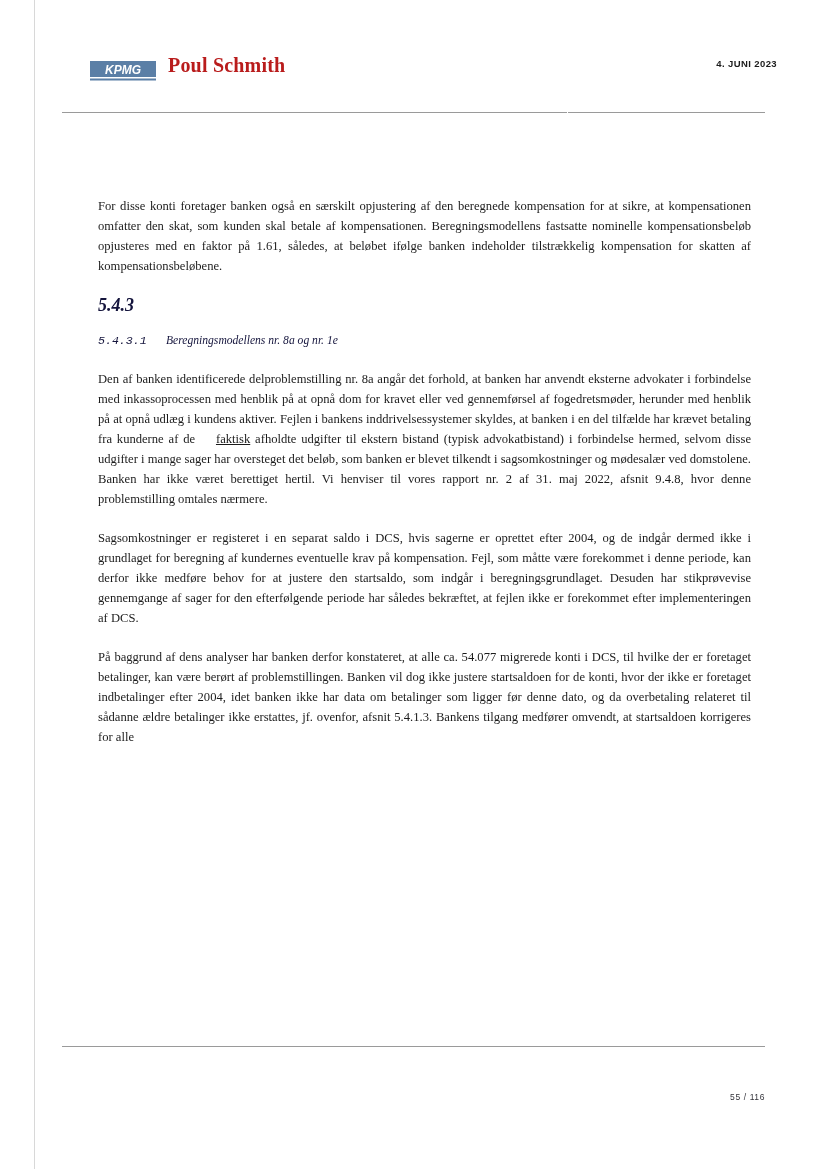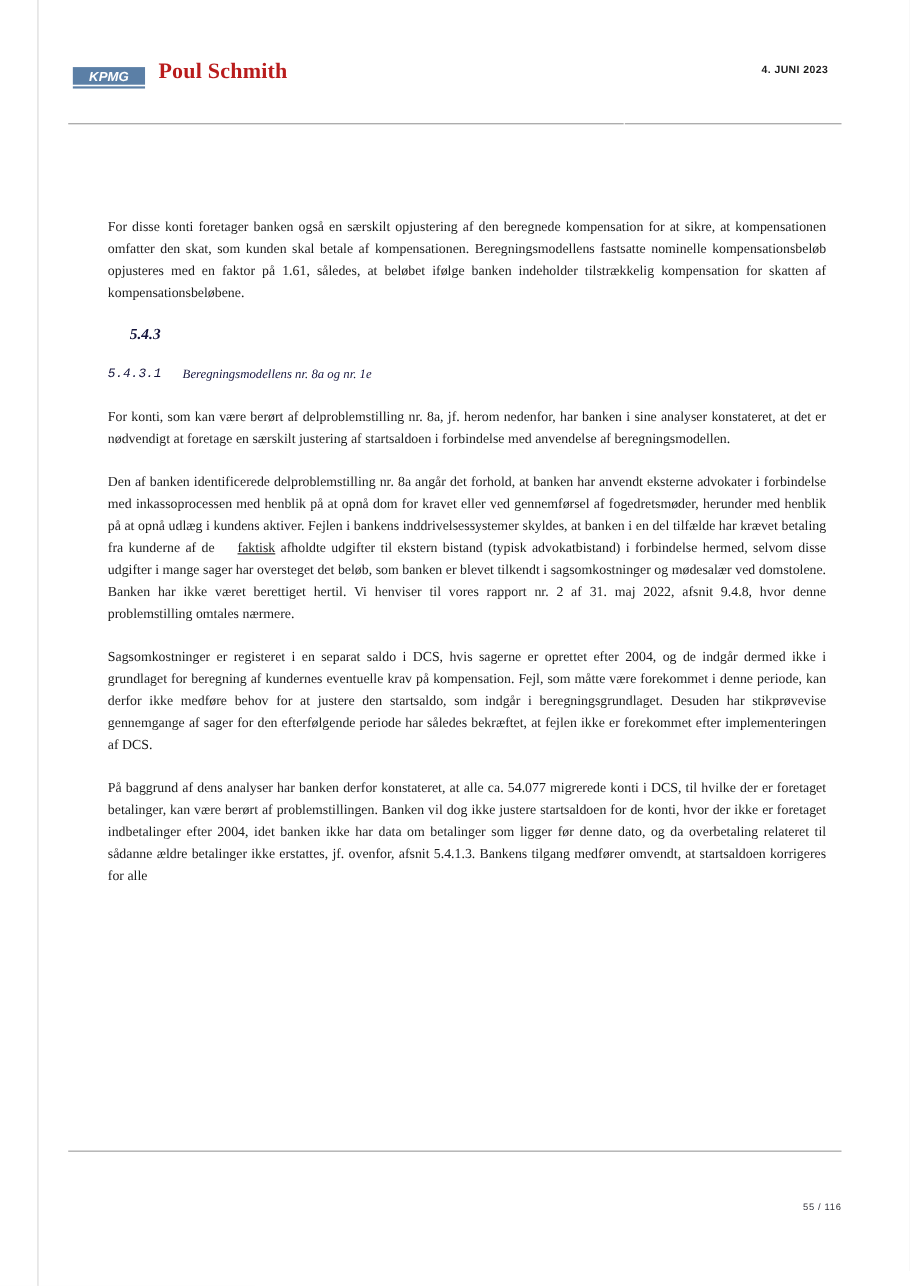--- a/index.html
+++ b/index.html
@@ -21,21 +21,21 @@
   .binding-edge {
     position: absolute;
     left: 34px;
     top: 0;
     width: 1px;
     height: 1169px;
     background: #d8d8d8;
   }
   .header {
     position: absolute;
-    left: 50px;
+    left: 74px;
     top: 48px;
     width: 703px;
     height: 52px;
   }
   .logo-wrap {
     position: absolute;
     left: 16px;
     top: 12px;
     width: 66px;
     height: 22px;
@@ -96,26 +96,25 @@
     margin: 0 0 19px 0;
     font-size: 12.6px;
     line-height: 20px;
     text-align: justify;
     text-justify: inter-word;
     color: #1b1b1b;
   }
   .heading-3 {
     margin: 8px 0 16px 0;
     display: flex;
-    font-size: 14px;
+    font-size: 18px;
     font-weight: 700;
     font-style: italic;
     line-height: 20px;
     color: #14143c;
-    text-align: center;
   }
   .heading-3 .num {
     width: 68px;
     flex: 0 0 68px;
   }
   .heading-4 {
     margin: 0 0 18px 0;
     display: flex;
     font-size: 11.6px;
     font-style: italic;
@@ -169,21 +168,20 @@
 
     <div class="heading-3">
       <span class="num">5.4.3</span>
     </div>
 
     <div class="heading-4">
       <span class="num">5.4.3.1</span>
       <span>Beregningsmodellens nr. 8a og nr. 1e</span>
     </div>
 
-    <p class="body">For konti, som kan være berørt af delproblemstilling nr. 8a, jf. herom nedenfor, har banken i sine analyser konstateret, at det er nødvendigt at foretage en særskilt justering af startsaldoen i forbindelse med anvendelse af beregningsmodellen.</p>
 
 
     <p class="body"><span>Den af banken identificerede delproblemstilling nr. 8a angår det forhold, at banken har anvendt eksterne advokater i forbindelse med inkassoprocessen med henblik på at opnå dom for kravet eller ved gennemførsel af fogedretsmøder, herunder med henblik på at opnå udlæg i kundens aktiver. Fejlen i bankens inddrivelsessystemer skyldes, at banken i en del tilfælde har krævet betaling fra kunderne af de </span><span class="underline">faktisk</span><span> afholdte udgifter til ekstern bistand (typisk advokatbistand) i forbindelse hermed, selvom disse udgifter i mange sager har oversteget det beløb, som banken er blevet tilkendt i sagsomkostninger og mødesalær ved domstolene. Banken har ikke været berettiget hertil. Vi henviser til vores rapport nr. 2 af 31. maj 2022, afsnit 9.4.8, hvor denne problemstilling omtales nærmere.</span></p>
 
     <p class="body">Sagsomkostninger er registeret i en separat saldo i DCS, hvis sagerne er oprettet efter 2004, og de indgår dermed ikke i grundlaget for beregning af kundernes eventuelle krav på kompensation. Fejl, som måtte være forekommet i denne periode, kan derfor ikke medføre behov for at justere den startsaldo, som indgår i beregningsgrundlaget. Desuden har stikprøvevise gennemgange af sager for den efterfølgende periode har således bekræftet, at fejlen ikke er forekommet efter implementeringen af DCS.</p>
 
     <p class="body">På baggrund af dens analyser har banken derfor konstateret, at alle ca. 54.077 migrerede konti i DCS, til hvilke der er foretaget betalinger, kan være berørt af problemstillingen. Banken vil dog ikke justere startsaldoen for de konti, hvor der ikke er foretaget indbetalinger efter 2004, idet banken ikke har data om betalinger som ligger før denne dato, og da overbetaling relateret til sådanne ældre betalinger ikke erstattes, jf. ovenfor, afsnit 5.4.1.3. Bankens tilgang medfører omvendt, at startsaldoen korrigeres for alle</p>
 
   </div>
 

